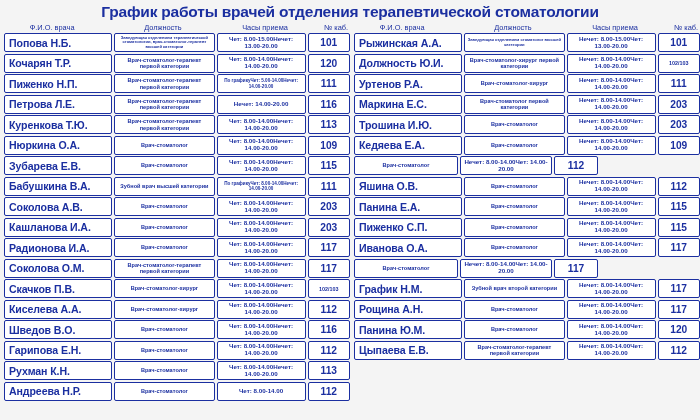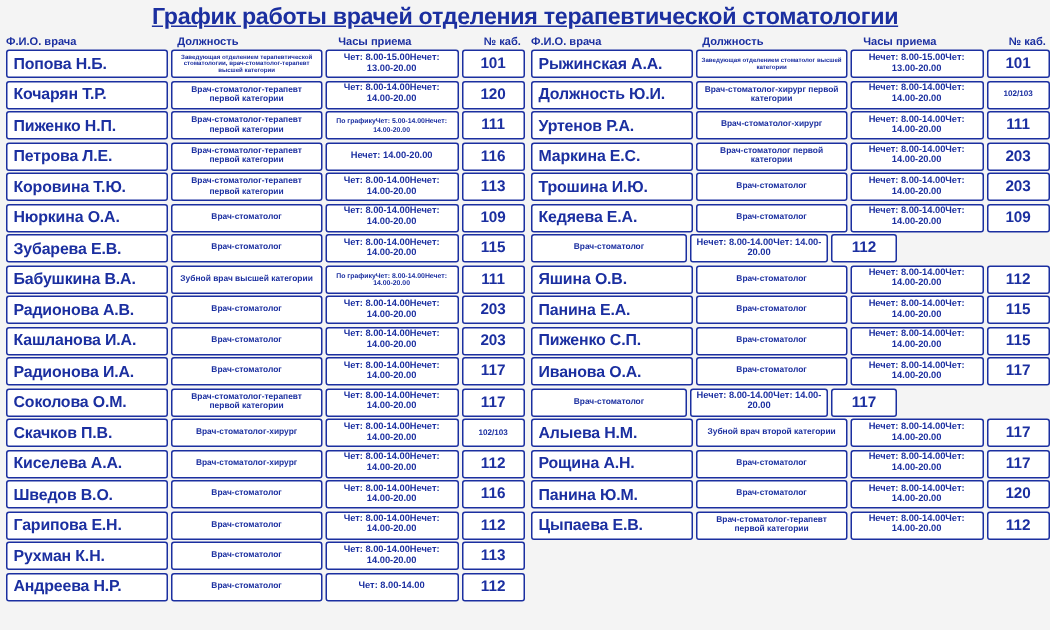--- a/index.html
+++ b/index.html
@@ -17,35 +17,34 @@
     padding:2px 4px 0 4px;
   }
   .title{
     text-align:center;
     font-size:15.5px;
     font-weight:bold;
     color:#1b2fa0;
     letter-spacing:-0.2px;
     line-height:17px;
     margin:1px 0 2px 0;
-    text-decoration:underline;
   }
   .columns{
     display:flex;
     gap:4px;
   }
   .col{
     width:346px;
   }
   .head{
     display:flex;
     gap:18px;
     font-size:7.4px;
-    font-weight:bold;
-    text-align:left;
+    font-weight:normal;
+    text-align:center;
     margin-bottom:1px;
   }
   .head div{
     line-height:9px;
     padding-top:1px;
   }
   .h-name{width:112px;}
   .h-pos{width:104px;}
   .h-hours{width:92px;}
   .h-room{width:32px;}
@@ -151,21 +150,21 @@
             <div class="cell c-name">Петрова Л.Е.</div>
             <div class="cell c-pos">
               <div class="multiline"><span>Врач-стоматолог-терапевт первой категории</span></div>
             </div>
             <div class="cell c-hours">
               <div class="multiline"><span>Нечет: 14.00-20.00</span></div>
             </div>
             <div class="cell c-room">116</div>
           </div>
           <div class="row">
-            <div class="cell c-name">Коровина Т.Ю.</div>
+            <div class="cell c-name">Куренкова Т.Ю.</div>
             <div class="cell c-pos">
               <div class="multiline"><span>Врач-стоматолог-терапевт первой категории</span></div>
             </div>
             <div class="cell c-hours">
               <div class="multiline"><span>Чет: 8.00-14.00</span><span>Нечет: 14.00-20.00</span></div>
             </div>
             <div class="cell c-room">113</div>
           </div>
           <div class="row">
             <div class="cell c-name">Нюркина О.А.</div>
@@ -191,21 +190,21 @@
             <div class="cell c-name">Бабушкина В.А.</div>
             <div class="cell c-pos">
               <div class="multiline"><span>Зубной врач высшей категории</span></div>
             </div>
             <div class="cell c-hours tiny">
               <div class="multiline"><span>По графику</span><span>Чет: 8.00-14.00</span><span>Нечет: 14.00-20.00</span></div>
             </div>
             <div class="cell c-room">111</div>
           </div>
           <div class="row">
-            <div class="cell c-name">Радионова А.В.</div>
+            <div class="cell c-name">Соколова А.В.</div>
             <div class="cell c-pos">
               <div class="multiline"><span>Врач-стоматолог</span></div>
             </div>
             <div class="cell c-hours">
               <div class="multiline"><span>Чет: 8.00-14.00</span><span>Нечет: 14.00-20.00</span></div>
             </div>
             <div class="cell c-room">203</div>
           </div>
           <div class="row">
             <div class="cell c-name">Кашланова И.А.</div>
@@ -420,21 +419,21 @@
           <div class="row">
             <div class="cell c-pos">
               <div class="multiline"><span>Врач-стоматолог</span></div>
             </div>
             <div class="cell c-hours">
               <div class="multiline"><span>Нечет: 8.00-14.00</span><span>Чет: 14.00-20.00</span></div>
             </div>
             <div class="cell c-room">117</div>
           </div>
           <div class="row">
-            <div class="cell c-name">Алыева Н.М.</div>
+            <div class="cell c-name">График Н.М.</div>
             <div class="cell c-pos">
               <div class="multiline"><span>Зубной врач второй категории</span></div>
             </div>
             <div class="cell c-hours">
               <div class="multiline"><span>Нечет: 8.00-14.00</span><span>Чет: 14.00-20.00</span></div>
             </div>
             <div class="cell c-room">117</div>
           </div>
           <div class="row">
             <div class="cell c-name">Рощина А.Н.</div>

